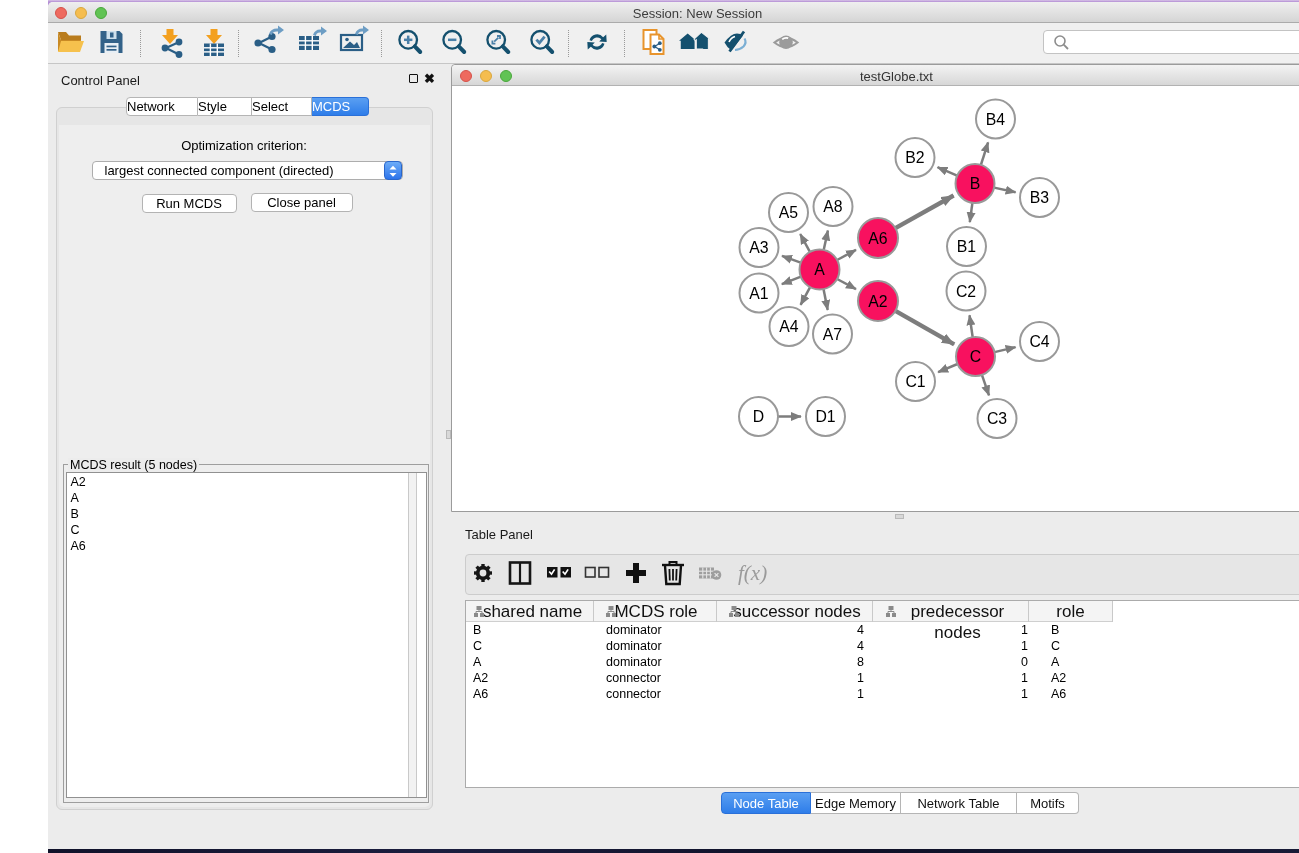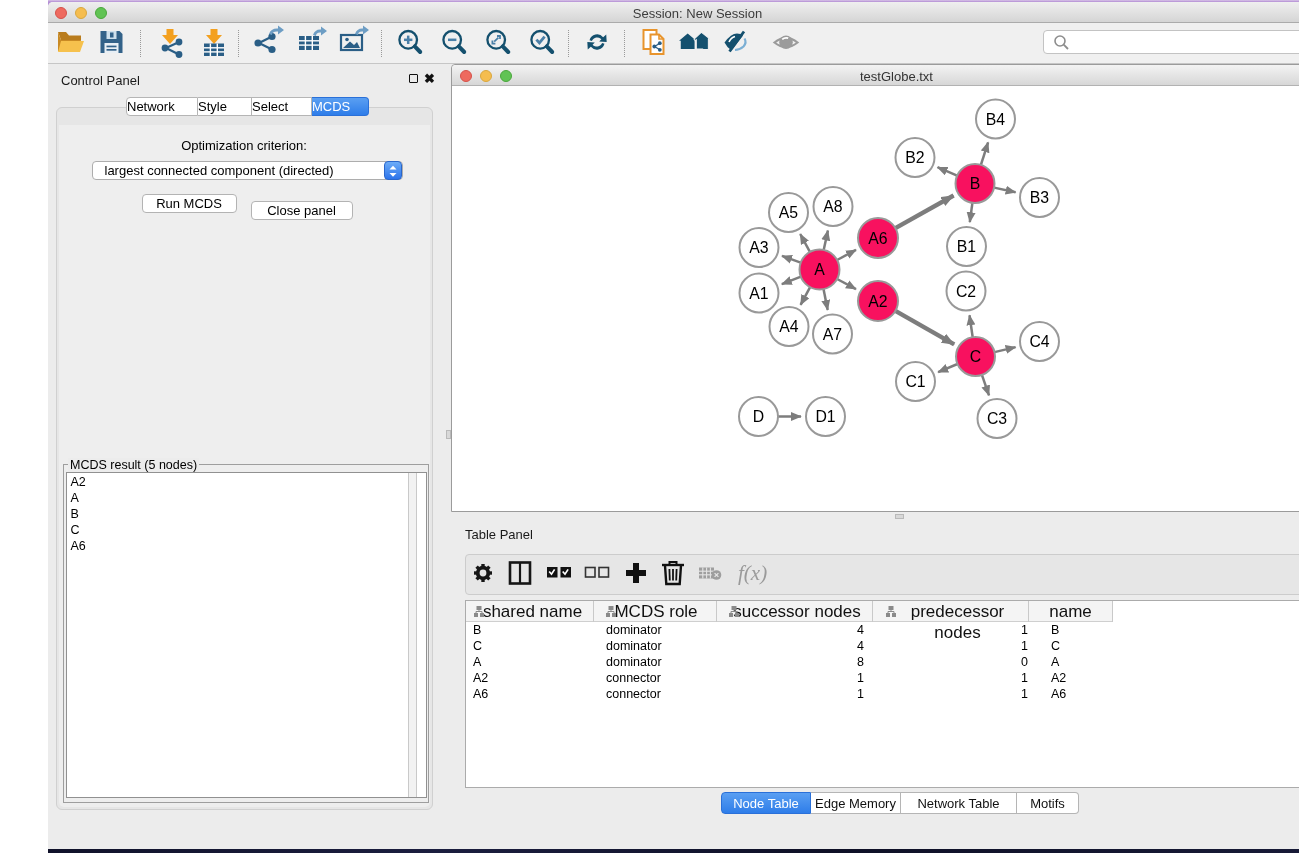--- a/index.html
+++ b/index.html
@@ -269,21 +269,21 @@
       <div style="position:absolute;left:35px;top:53px;width:311px;height:19px;background:#fff;border:1px solid #adadad;border-radius:4px;">
         <div style="position:absolute;left:12px;top:1px;font-size:13px;color:#000">largest connected component (directed)</div>
         <div style="position:absolute;right:0px;top:-1px;width:18px;height:19px;border-radius:4px;background:linear-gradient(#6cacf8,#2d74ea);border:0.5px solid #2a67cc">
           <svg width="18" height="19" viewBox="0 0 18 19" style="position:absolute;left:-1px;top:0">
             <path d="M 5.5,7.5 L 9,3.8 L 12.5,7.5 Z" fill="#fff"></path>
             <path d="M 5.5,11 L 9,14.7 L 12.5,11 Z" fill="#fff"></path>
           </svg>
         </div>
       </div>
       <div style="position:absolute;left:85px;top:86.5px;width:95px;height:19px;background:#fff;border:1px solid #b3b3b3;border-radius:4px;text-align:center;font-size:13px;line-height:18px">Run MCDS</div>
-      <div style="position:absolute;left:194px;top:93px;width:102px;height:19px;background:#fff;border:1px solid #b3b3b3;border-radius:4px;text-align:center;font-size:13px;line-height:18px">Close panel</div>
+      <div style="position:absolute;left:194px;top:85px;width:102px;height:19px;background:#fff;border:1px solid #b3b3b3;border-radius:4px;text-align:center;font-size:13px;line-height:18px">Close panel</div>
     </div>
     <div id="mcds-box"></div>
     <div id="mcds-label">MCDS result (5 nodes)</div>
     <div id="mcds-list">
       <div class="item" style="margin-top:1px">A2</div>
       <div class="item">A</div>
       <div class="item">B</div>
       <div class="item">C</div>
       <div class="item">A6</div>
       <div id="mcds-scroll"></div>
@@ -439,21 +439,21 @@
 
         <text x="272" y="25" font-family="Liberation Serif, serif" font-style="italic" font-size="21" fill="#9a9a9a">f(x)</text>
       </svg>
     </div>
     <div id="tp-table">
       <div id="tp-header">
         <div class="hcell" style="left:0;width:128px;padding-left:6px">shared name</div>
         <div class="hcell" style="left:128px;width:123px;padding-left:2px">MCDS role</div>
         <div class="hcell" style="left:251px;width:156px;padding-left:5px">successor nodes</div>
         <div class="hcell" style="left:407px;width:156px;padding-left:14px">predecessor nodes</div>
-        <div class="hcell" style="left:563px;width:84px">name</div>
+        <div class="hcell" style="left:563px;width:84px">role</div>
         <svg width="647" height="21" style="position:absolute;left:0;top:0">
           <g fill="#8a8a8a">
             <g transform="translate(8,5)">
                 <rect x="2.5" width="5" height="4"></rect>
                 <rect y="7" width="4" height="4"></rect>
                 <rect x="6" y="7" width="4" height="4"></rect>
                 <path d="M 5,4 L 5,5.5 L 2,5.5 L 2,7 M 5,5.5 L 8,5.5 L 8,7" stroke="#8a8a8a" fill="none"></path>
               </g>
             <g transform="translate(140,5)">
                 <rect x="2.5" width="5" height="4"></rect>

